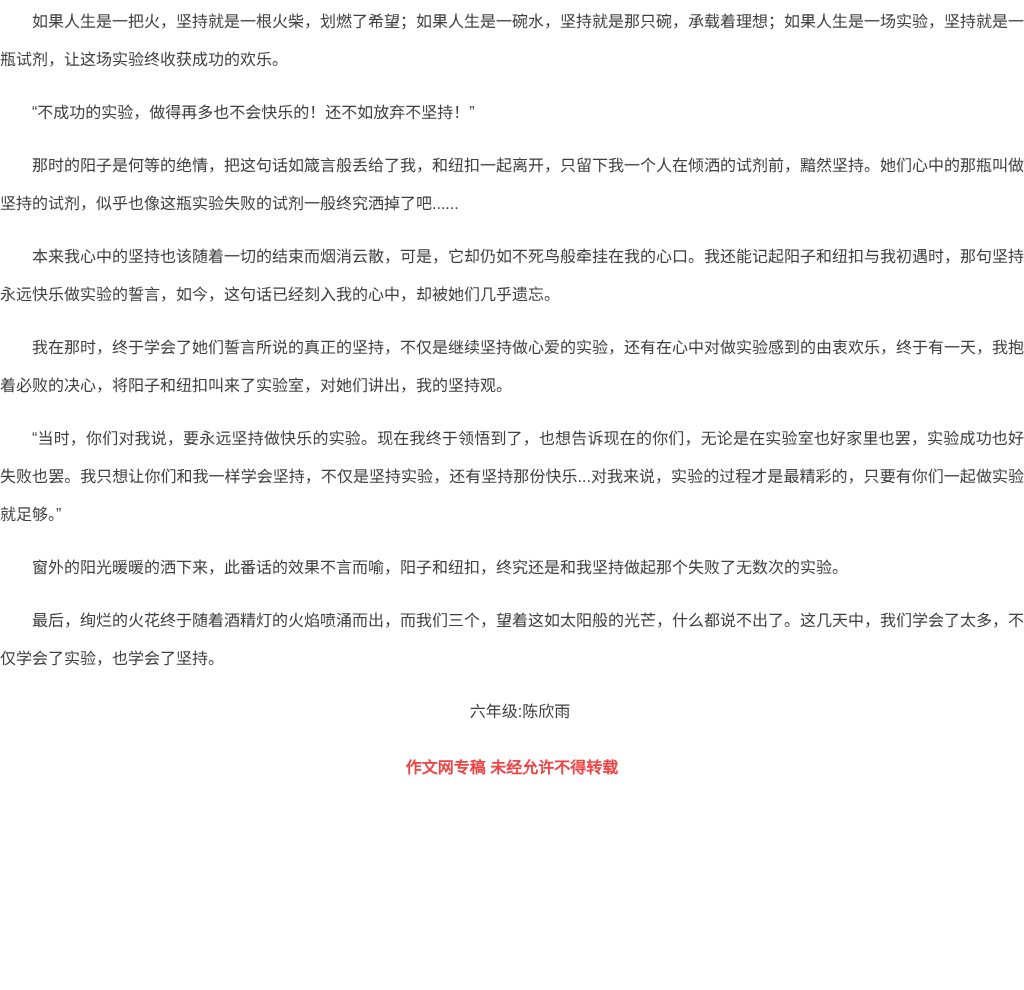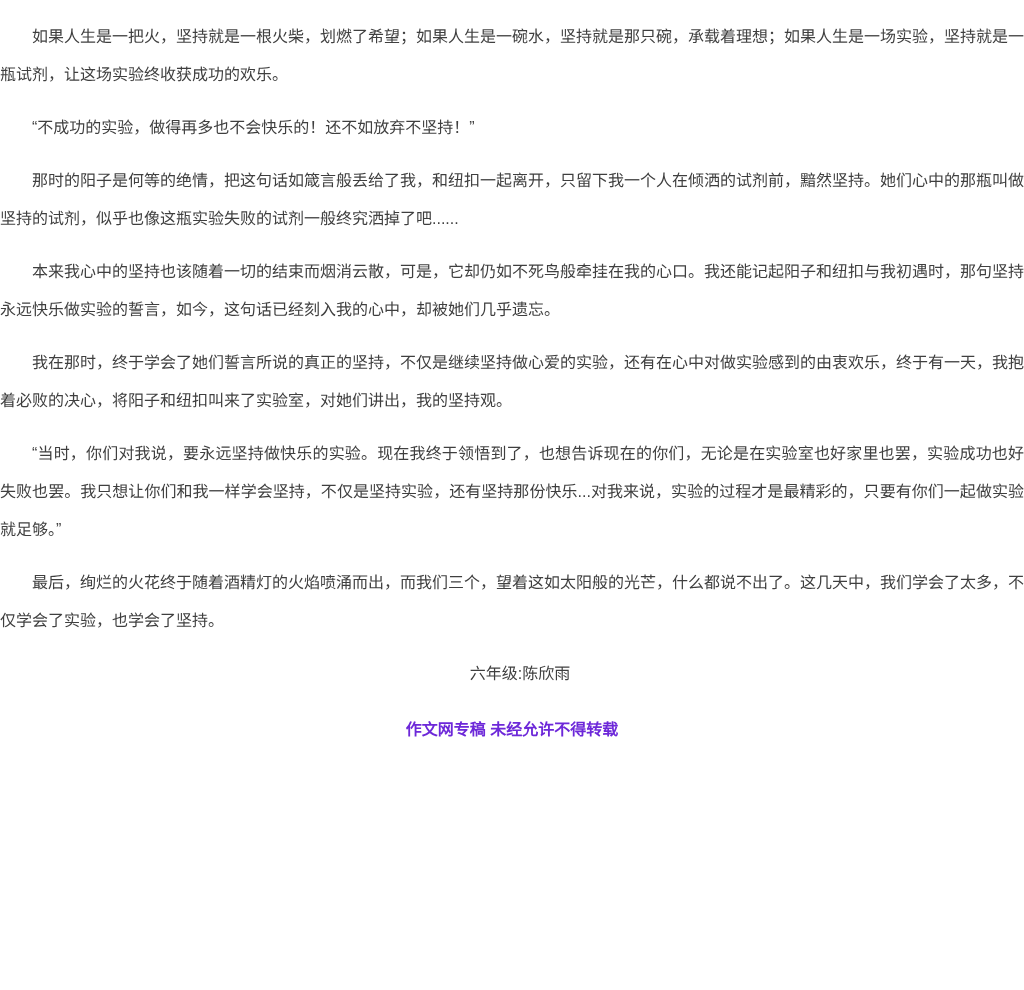--- a/index.html
+++ b/index.html
@@ -5,21 +5,21 @@
   html, body {
     margin: 0;
     padding: 0;
     background: #ffffff;
   }
   .page {
     width: 1024px;
     height: 990px;
     overflow: hidden;
     box-sizing: border-box;
-    padding-top: 18px;
+    padding-top: 3px;
     background: #ffffff;
     font-family: "Liberation Sans", sans-serif;
     color: #3f3f3f;
   }
   .para {
     font-size: 16px;
     line-height: 38px;
     margin: 15px 0;
     text-indent: 2em;
     text-align: justify;
@@ -34,30 +34,31 @@
     margin: 15px 0;
     text-indent: 1em;
     text-align: center;
   }
   .footer-notice {
     font-size: 16px;
     line-height: 38px;
     margin: 18px 0 0 0;
     font-weight: bold;
     text-align: center;
-    color: #6d28d9;
+    color: #ef4444;
     text-indent: 0;
   }
 </style>
 </head>
 <body>
 
 <div class="page">
   <p class="para">如果人生是一把火，坚持就是一根火柴，划燃了希望；如果人生是一碗水，坚持就是那只碗，承载着理想；如果人生是一场实验，坚持就是一瓶试剂，让这场实验终收获成功的欢乐。</p>
   <p class="para">“不成功的实验，做得再多也不会快乐的！还不如放弃不坚持！”</p>
   <p class="para">那时的阳子是何等的绝情，把这句话如箴言般丢给了我，和纽扣一起离开，只留下我一个人在倾洒的试剂前，黯然坚持。她们心中的那瓶叫做坚持的试剂，似乎也像这瓶实验失败的试剂一般终究洒掉了吧......</p>
   <p class="para">本来我心中的坚持也该随着一切的结束而烟消云散，可是，它却仍如不死鸟般牵挂在我的心口。我还能记起阳子和纽扣与我初遇时，那句坚持永远快乐做实验的誓言，如今，这句话已经刻入我的心中，却被她们几乎遗忘。</p>
   <p class="para">我在那时，终于学会了她们誓言所说的真正的坚持，不仅是继续坚持做心爱的实验，还有在心中对做实验感到的由衷欢乐，终于有一天，我抱着必败的决心，将阳子和纽扣叫来了实验室，对她们讲出，我的坚持观。</p>
   <p class="para">“当时，你们对我说，要永远坚持做快乐的实验。现在我终于领悟到了，也想告诉现在的你们，无论是在实验室也好家里也罢，实验成功也好失败也罢。我只想让你们和我一样学会坚持，不仅是坚持实验，还有坚持那份快乐...对我来说，实验的过程才是最精彩的，只要有你们一起做实验就足够。”</p>
+  <p class="para">窗外的阳光暖暖的洒下来，此番话的效果不言而喻，阳子和纽扣，终究还是和我坚持做起那个失败了无数次的实验。</p>
   <p class="para">最后，绚烂的火花终于随着酒精灯的火焰喷涌而出，而我们三个，望着这如太阳般的光芒，什么都说不出了。这几天中，我们学会了太多，不仅学会了实验，也学会了坚持。</p>
   <p class="author-line">六年级:陈欣雨</p>
   <p class="footer-notice">作文网专稿 未经允许不得转载</p>
 </div>
 
 </body></html>

